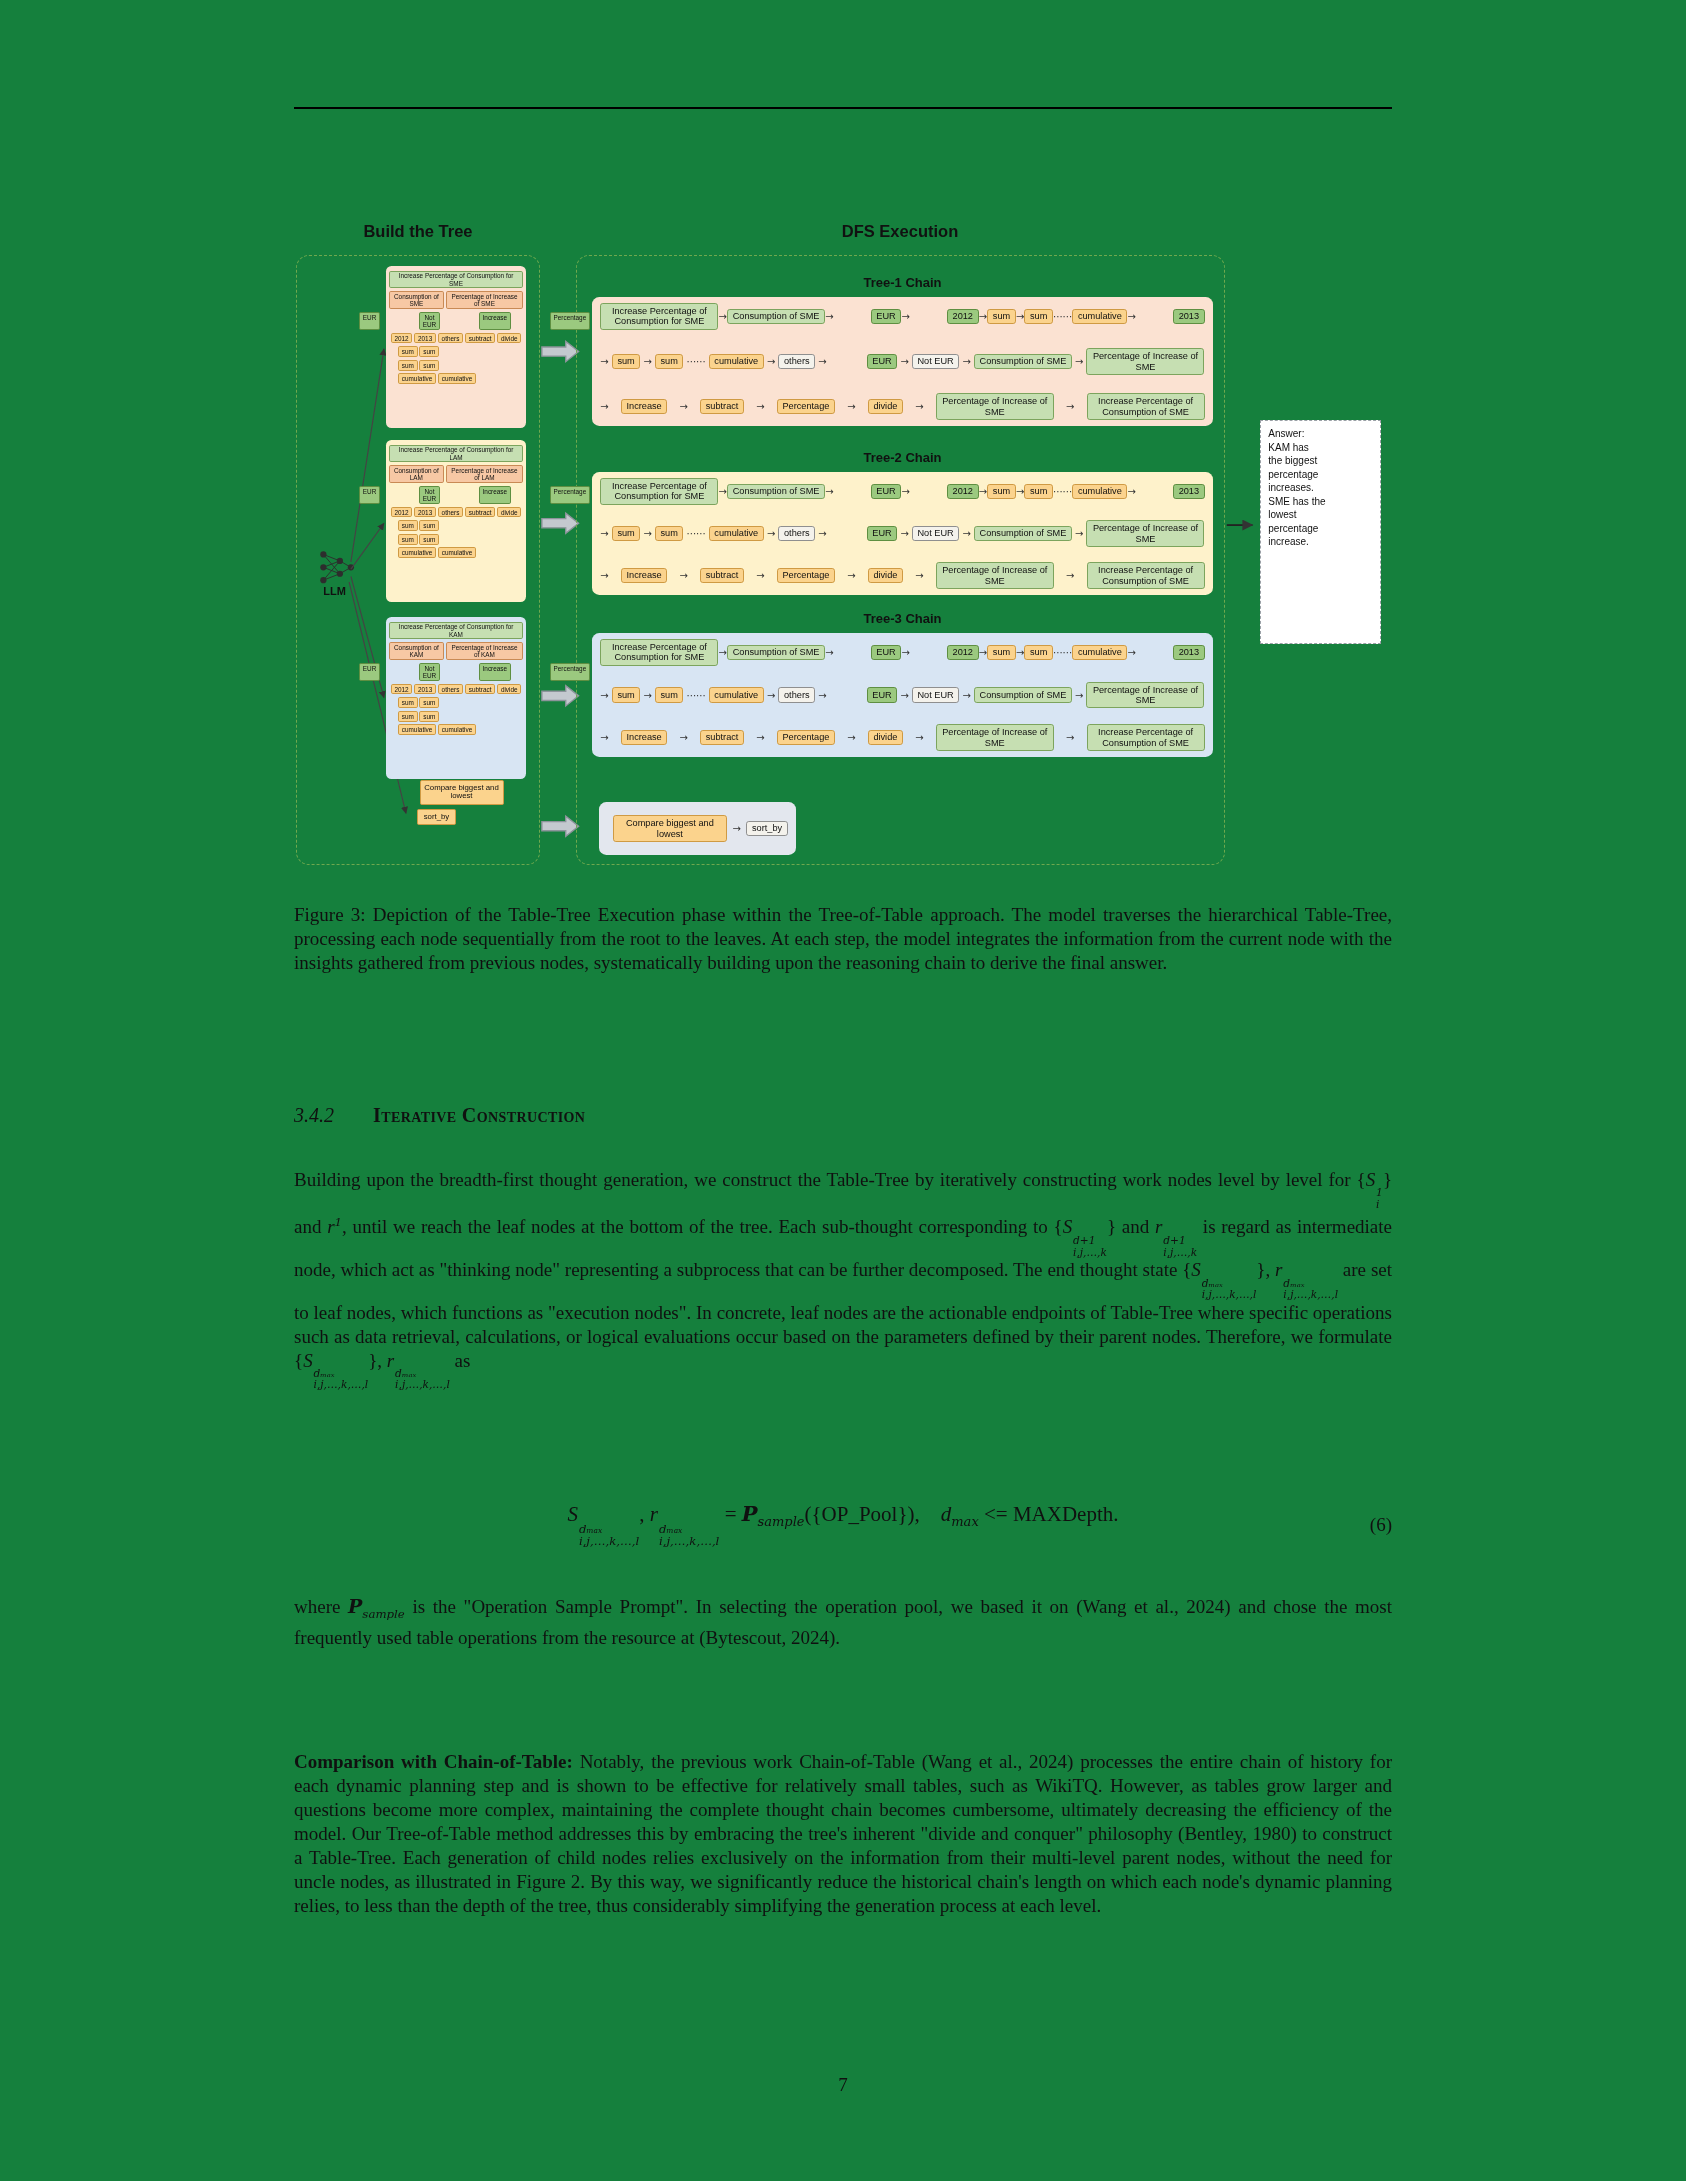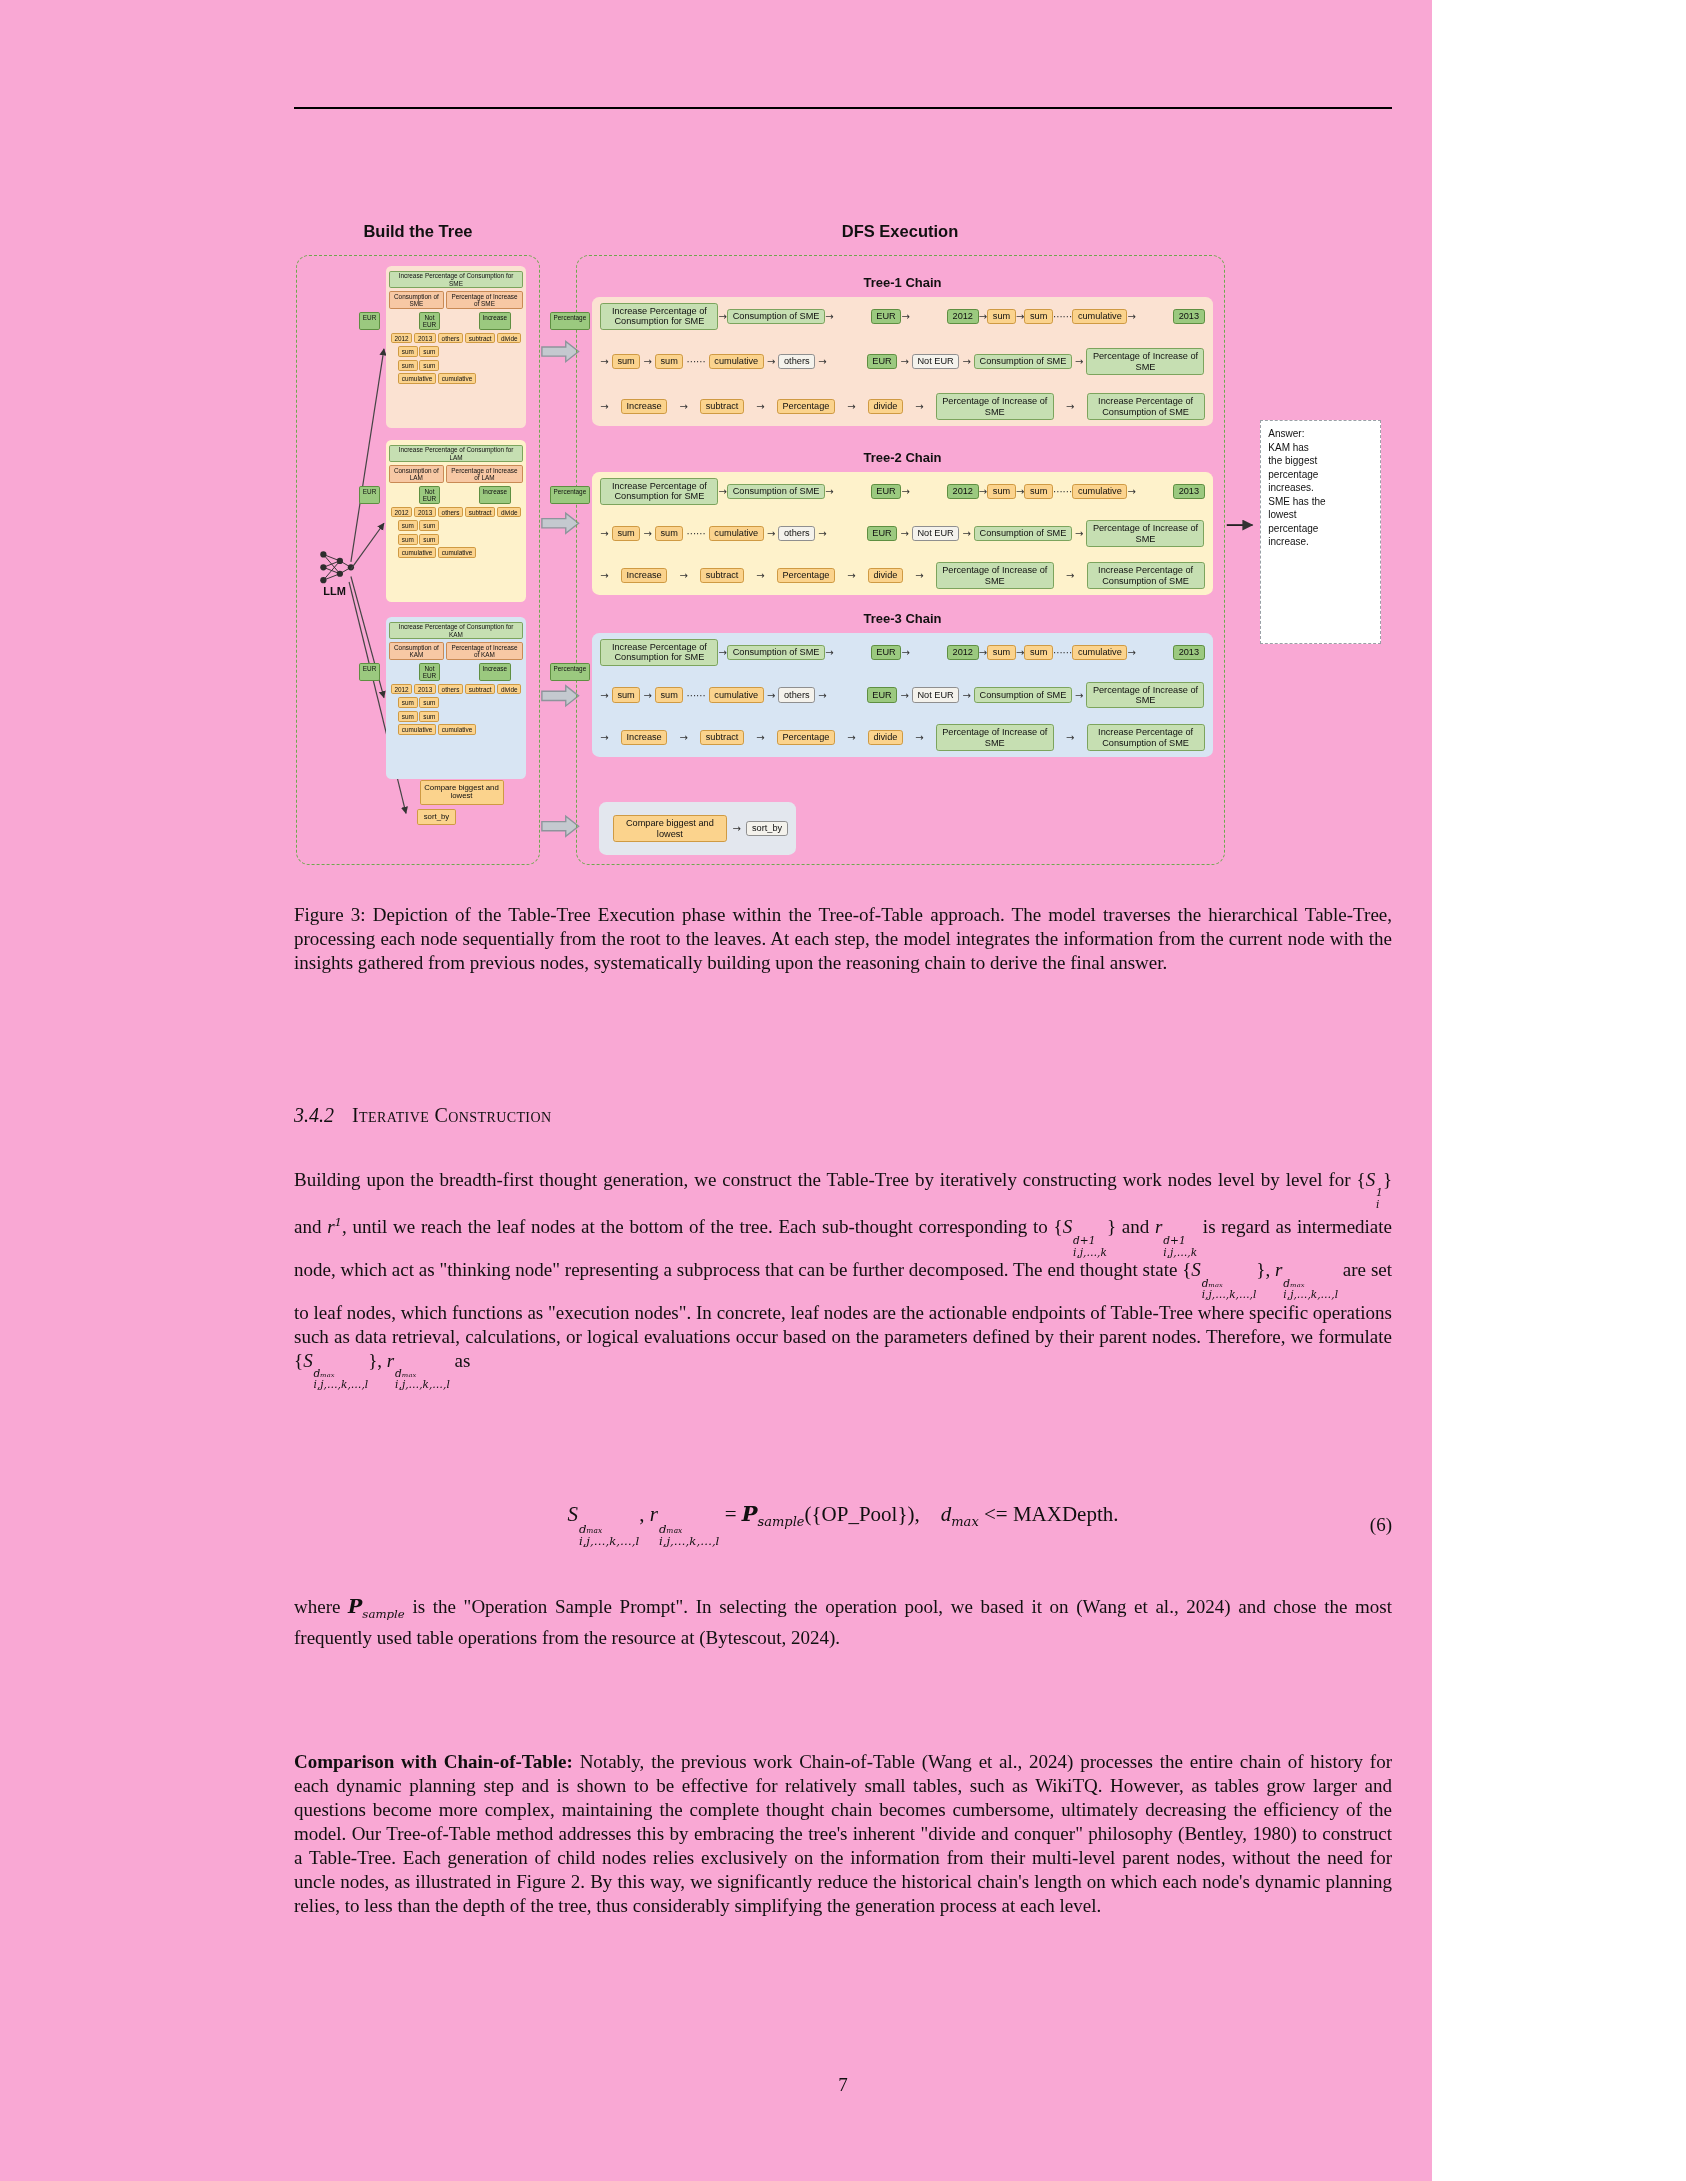--- a/index.html
+++ b/index.html
@@ -1,17 +1,17 @@
 <!DOCTYPE html>
 <html style="font-size:14.7px"><head>
 <meta charset="utf-8">
 <style>
   * { margin:0; padding:0; box-sizing:border-box; }
   body { background:#ffffff; }
-  .page { position:relative; width:1432px; height:2182px; background:#f9a8d4;
+  .page { position:relative; width:1686px; height:2182px; background:#15803d;
           font-family:"Liberation Serif","DejaVu Serif",serif; color:#101010; overflow:hidden; }
 
   .toprule { position:absolute; top:107px; left:294px; width:1098px; height:1.8px; background:#000; }
 
   
   .figure { position:absolute; top:220px; left:294px; width:1098px; height:657px;
             font-family:"Liberation Sans","DejaVu Sans",sans-serif; }
   .fig-svg { position:absolute; left:0; top:0; width:1098px; height:657px; }
   .fig-title { position:absolute; font-weight:700; font-size:16.5px; text-align:center; color:#111; }
   .fig-title.lt { left:32px; top:1.8px; width:184px; }
@@ -66,21 +66,21 @@
 
   .answer { position:absolute; left:966px; top:200px; width:121px; height:224px;
             border:1.8px dashed #9aa0a6; background:#fff; padding:6.4px 7.3px; font-size:10px;
             line-height:1.35; white-space:pre-line; color:#111; }
 
   
   .caption { position:absolute; top:903px; left:294px; width:1098px; font-size:19px;
              line-height:24px; text-align:justify; }
   .subsection { position:absolute; top:1104px; left:294px; width:1098px; font-size:20px; }
   .sec-num { font-weight:400;font-style:italic; }
-  .sec-title { font-variant:small-caps; margin-left:18px; letter-spacing:0.4px; }
+  .sec-title { font-variant:small-caps; margin-left:39px; letter-spacing:0.4px;font-weight:bold; }
 
   .body { position:absolute; left:294px; width:1098px; font-size:19px; line-height:24px;
           text-align:justify; }
   .p1 { top:1168px; }
   .p2 { top:1594px; }
   .p3 { top:1706px;margin-top:44px; }
 
   .equation { position:absolute; left:294px; top:1497px; width:1098px; height:55px;
               display:flex; align-items:center; justify-content:center; font-size:21px; }
   .eq-num { position:absolute; right:0; top:50%; transform:translateY(-50%); font-size:19px; }

